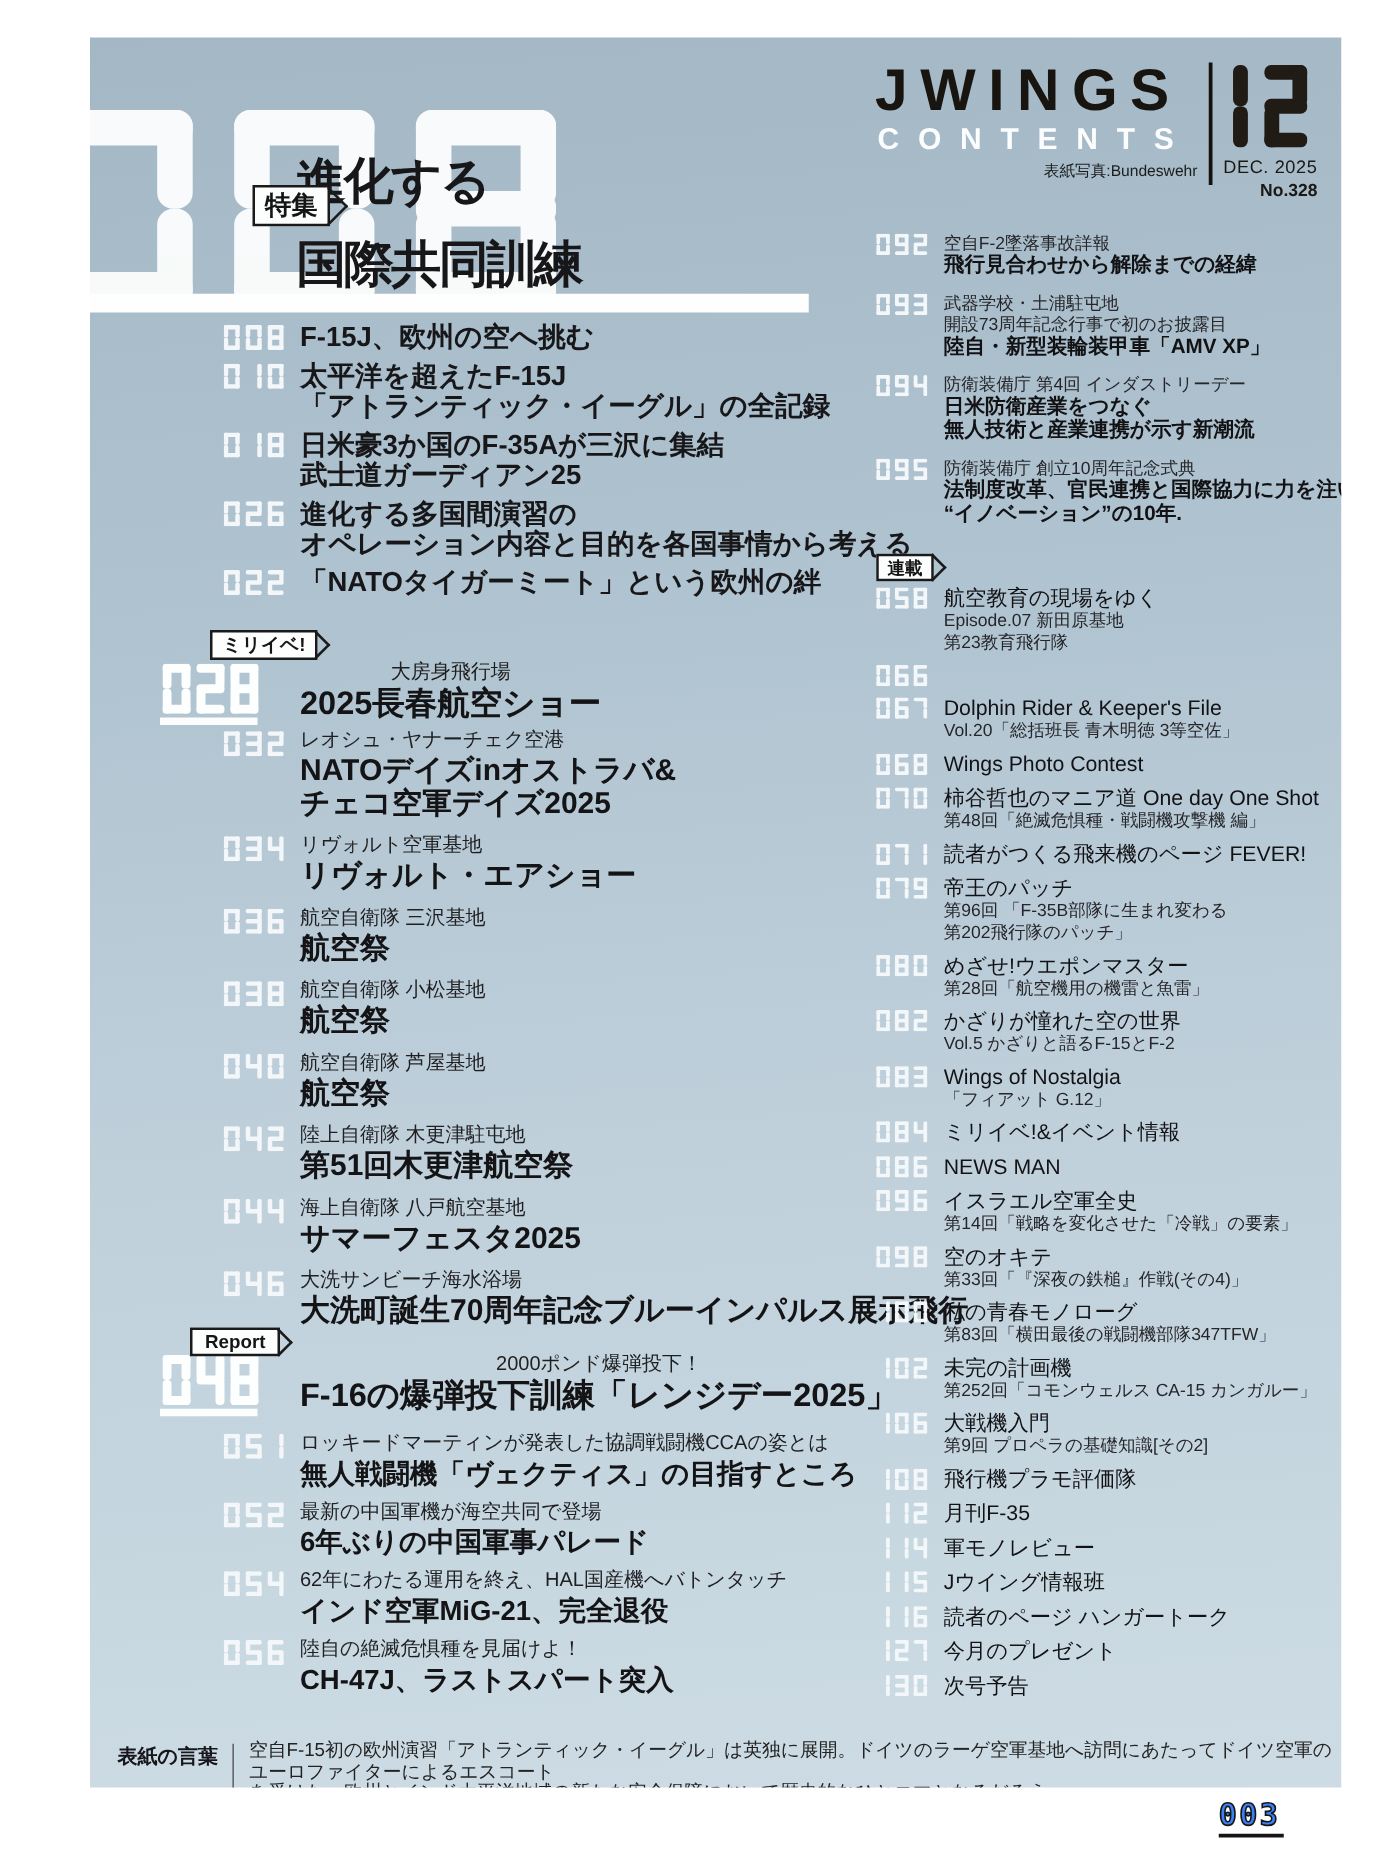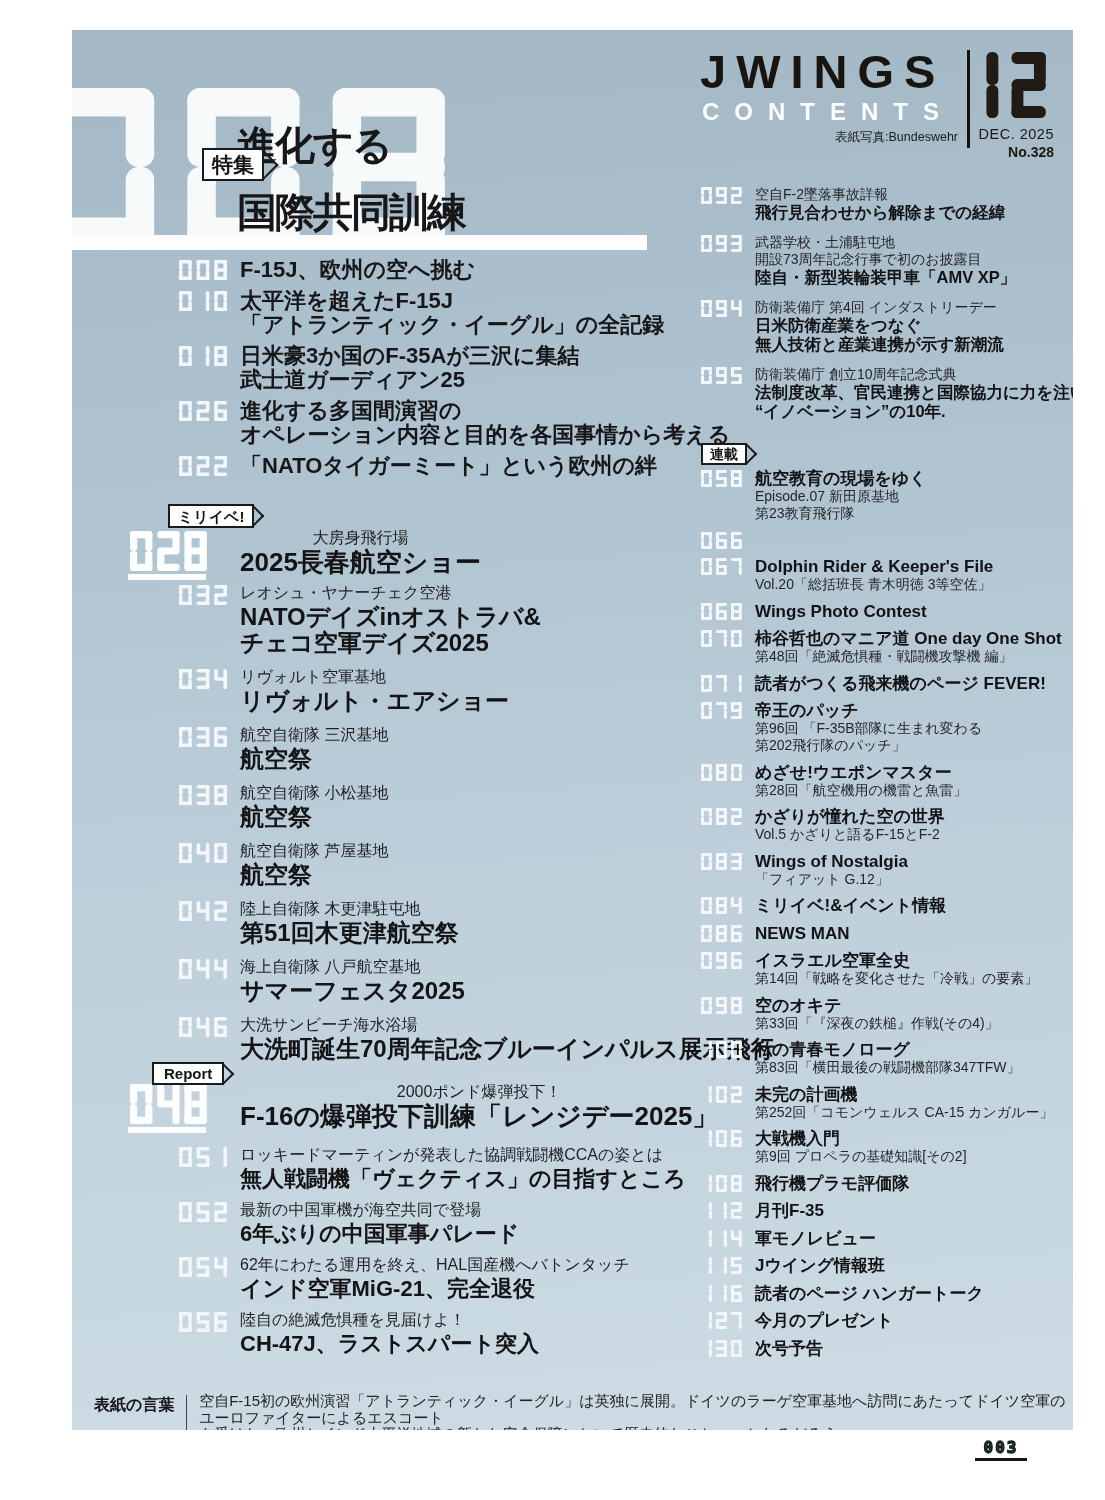--- a/index.html
+++ b/index.html
@@ -59,31 +59,31 @@
 
   
   .news-items{position:absolute;left:625px;top:156px;}
   .n-row{display:flex;margin-bottom:12px;}
   .n-row .numbox{width:45px;display:flex;justify-content:flex-end;margin-right:13px;padding-top:1px;flex:none;}
   .n-sub{font-size:14px;line-height:17px;color:#26262a;white-space:nowrap;}
   .n-title{font-size:16.5px;line-height:19px;font-weight:700;color:#121215;white-space:nowrap;}
   .serial-items{position:absolute;left:625px;top:439px;}
   .s-row{display:flex;margin-bottom:8.5px;}
   .s-row .numbox{width:45px;display:flex;justify-content:flex-end;margin-right:13px;padding-top:1px;flex:none;}
-  .s-title{font-size:17px;line-height:19px;font-weight:700;color:#121215;white-space:nowrap;}
+  .s-title{font-size:17px;line-height:19px;font-weight:400;color:#121215;white-space:nowrap;}
   .s-sub{font-size:14px;line-height:17px;color:#26262a;white-space:nowrap;}
 
   
   .cover-note{position:absolute;left:22px;top:1363px;display:flex;}
   .cn-label{font-size:16px;font-weight:700;color:#15151a;padding-top:2px;white-space:nowrap;}
   .cn-div{width:1px;background:#45454a;margin:2px 12px 2px 12px;}
   .cn-text{font-size:15px;line-height:16.5px;color:#222;}
-  .folio{position:absolute;left:975px;top:1438px;width:52px;text-align:center;
-         font-family:"DejaVu Sans Mono","Liberation Mono",monospace;font-size:16px;font-weight:700;
-         color:#14532d;-webkit-text-stroke:1.3px #151515;border-bottom:3px solid #151515;
+  .folio{position:absolute;left:975px;top:1438px;width:52px;
+         font-family:"DejaVu Sans Mono","Liberation Mono",monospace;font-size:24px;font-weight:700;
+         color:#3b82f6;-webkit-text-stroke:1.3px #151515;border-bottom:3px solid #151515;
          letter-spacing:2px;padding-bottom:1px;}
   .seg7{display:inline-block;line-height:0;}
   .numbox .seg7{line-height:0;}
 </style>
 </head>
 <body>
 
 <div class="sheet">
   <div class="panel">
 

